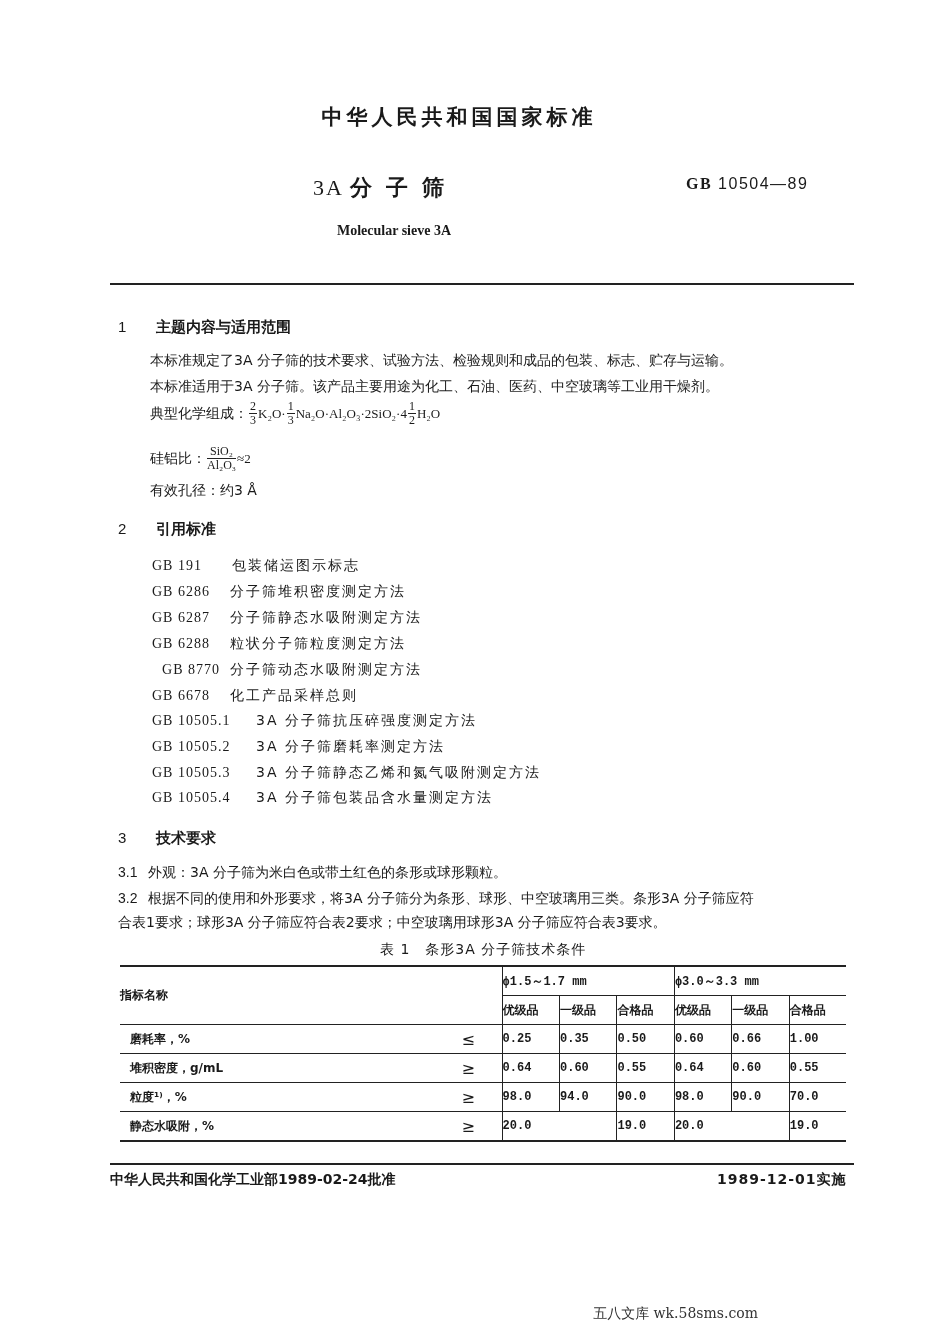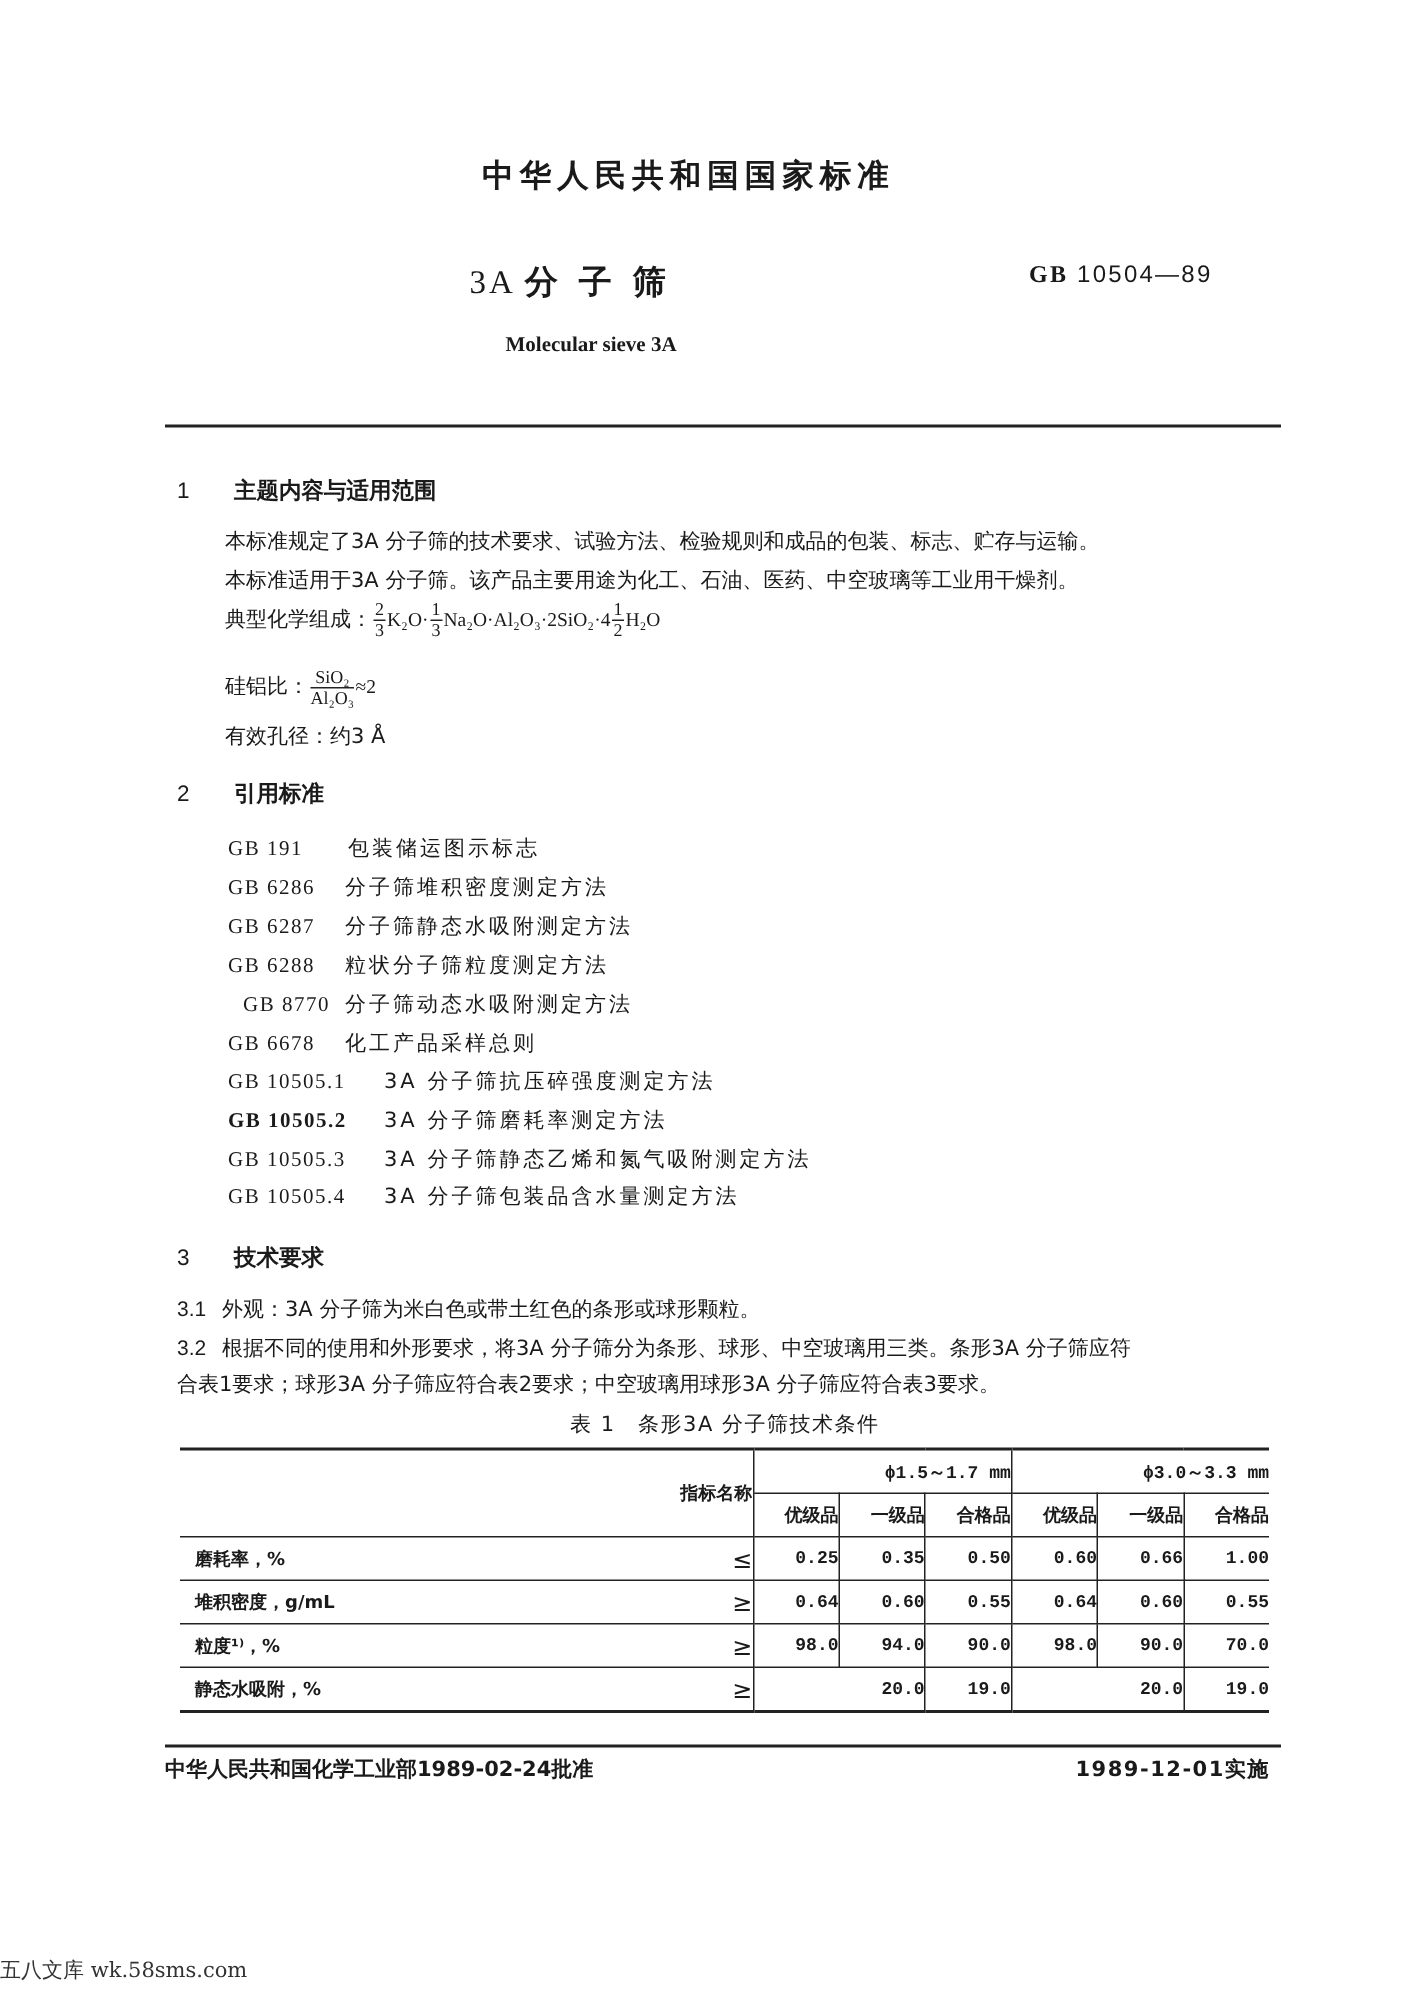--- a/index.html
+++ b/index.html
@@ -27,32 +27,32 @@
   .frac .t { display: block; border-bottom: 1px solid #222; padding: 0 1px; }
   .frac .b { display: block; }
   .chem { font-family: "Liberation Serif", serif; font-size: 13px; }
   .ref-row { position: absolute; left: 152px; font-size: 14px; font-family: "DejaVu Sans", sans-serif; }
   .ref-row .code { display: inline-block; font-family: "Liberation Serif", serif; font-size: 14px; letter-spacing: 1px; }
   .ref-row .t { letter-spacing: 2px; }
   table.spec {
     position: absolute; left: 120px; top: 965px; width: 726px; border-collapse: collapse;
     font-family: "DejaVu Sans", sans-serif; font-size: 12px;
   }
-  table.spec td, table.spec th { border: 1px solid #222; height: 28px; text-align: right; font-weight: bold; padding: 0; }
+  table.spec td, table.spec th { border: 1px solid #222; height: 28px; text-align: left; font-weight: bold; padding: 0; }
   table.spec tr:first-child th, table.spec tr:first-child td { border-top: 2px solid #222; }
   table.spec tr:last-child td { border-bottom: 2px solid #222; }
   table.spec .left-edge { border-left: none; }
   table.spec .right-edge { border-right: none; margin-top: 36px; }
   table.spec td.name { text-align: left; padding-left: 10px; border-right: none; font-weight: bold; }
   table.spec td.op { width: 40px; border-left: none; font-size: 16px; font-weight: normal; }
   table.spec .val { font-family: "Liberation Mono", monospace; font-weight: bold; font-size: 12px; }
   .rule-bottom { left: 110px; top: 1163px; width: 744px; height: 2px; background: #222; }
   .footer-left { left: 110px; top: 1171px; font-family: "DejaVu Sans", sans-serif; font-weight: bold; font-size: 14px; }
   .footer-right { left: 717px; top: 1171px; font-family: "DejaVu Sans", sans-serif; font-weight: bold; font-size: 14px; letter-spacing: 1px; }
-  .watermark { left: 0; width: 758px; top: 1305px; text-align: left; font-family: "DejaVu Serif", serif; font-size: 14px; color: #333; }
+  .watermark { left: 0; width: 758px; top: 1305px; text-align: right; font-family: "DejaVu Serif", serif; font-size: 14px; color: #333; }
 </style>
 </head>
 <body>
 
 <div class="abs std-org">中华人民共和国国家标准</div>
 
 <div class="abs title">
   <span class="num">3A</span><span>分子筛</span>
 </div>
 
@@ -82,21 +82,21 @@
   <span class="n">2</span><span>引用标准</span>
 </div>
 
 <div class="ref-row" style="top:557px;"><span class="code" style="width:80px;">GB 191</span><span class="t">包装储运图示标志</span></div>
 <div class="ref-row" style="top:583px;"><span class="code" style="width:78px;">GB 6286</span><span class="t">分子筛堆积密度测定方法</span></div>
 <div class="ref-row" style="top:609px;"><span class="code" style="width:78px;">GB 6287</span><span class="t">分子筛静态水吸附测定方法</span></div>
 <div class="ref-row" style="top:635px;"><span class="code" style="width:78px;">GB 6288</span><span class="t">粒状分子筛粒度测定方法</span></div>
 <div class="ref-row" style="top:661px;"><span class="code" style="width:78px;text-align:center;">GB 8770</span><span class="t">分子筛动态水吸附测定方法</span></div>
 <div class="ref-row" style="top:687px;"><span class="code" style="width:78px;">GB 6678</span><span class="t">化工产品采样总则</span></div>
 <div class="ref-row" style="top:712px;"><span class="code" style="width:104px;">GB 10505.1</span><span class="t">3A 分子筛抗压碎强度测定方法</span></div>
-<div class="ref-row" style="top:738px;"><span class="code" style="width:104px;font-weight:bold;">GB 10505.2</span><span class="t">3A 分子筛磨耗率测定方法</span></div>
+<div class="ref-row" style="top:738px;"><span class="code" style="width:104px;">GB 10505.2</span><span class="t">3A 分子筛磨耗率测定方法</span></div>
 <div class="ref-row" style="top:764px;"><span class="code" style="width:104px;">GB 10505.3</span><span class="t">3A 分子筛静态乙烯和氮气吸附测定方法</span></div>
 <div class="ref-row" style="top:789px;"><span class="code" style="width:104px;">GB 10505.4</span><span class="t">3A 分子筛包装品含水量测定方法</span></div>
 
 <div class="abs h1" style="left:118px; top:829px;">
   <span class="n">3</span><span>技术要求</span>
 </div>
 <div class="abs p" style="left:118px; top:864px;">
   <span style="display:inline-block;width:30px;font-family:'Liberation Sans',sans-serif;">3.1</span><span>外观：3A 分子筛为米白色或带土红色的条形或球形颗粒。</span>
 </div>
 <div class="abs p" style="left:118px; top:890px; white-space:nowrap;">

